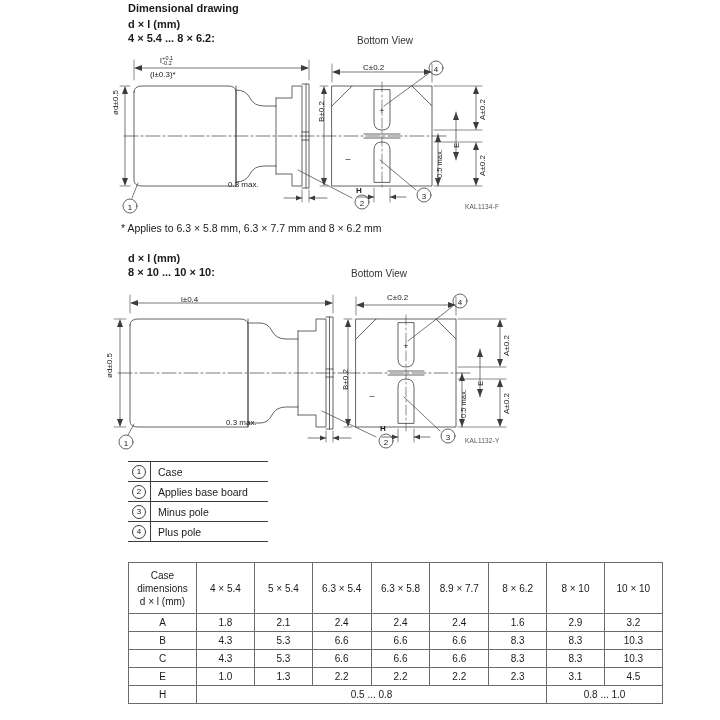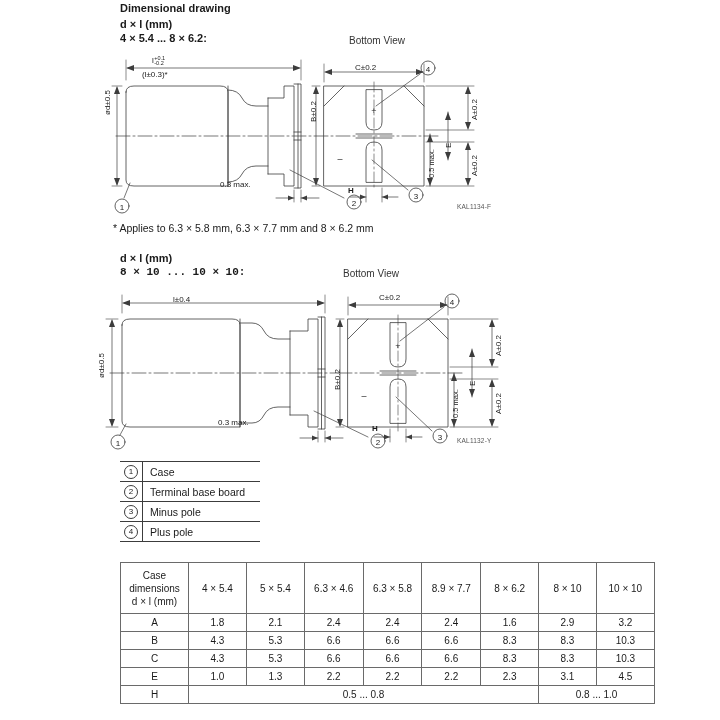--- a/index.html
+++ b/index.html
@@ -1,21 +1,21 @@
 <!DOCTYPE html>
 <html><head>
 <meta charset="utf-8">
 <style>
   html,body{margin:0;padding:0;}
   body{
     width:720px;height:720px;background:#ffffff;
     font-family:"Liberation Sans", sans-serif;
     color:#1a1a1a;position:relative;overflow:hidden;
   }
-  .page{position:absolute;left:8px;top:0;width:647px;height:720px;}
+  .page{position:absolute;left:16px;top:0;width:647px;height:720px;}
 
   
   .h-title{position:absolute;font-size:11px;font-weight:bold;white-space:nowrap;}
   .h-sub{position:absolute;font-size:11px;font-weight:bold;white-space:nowrap;}
   .note{position:absolute;font-size:10.5px;white-space:nowrap;}
   .bottomview{position:absolute;font-size:10px;color:#333;white-space:nowrap;}
   .drawid{position:absolute;font-size:6.5px;color:#555;letter-spacing:.2px;white-space:nowrap;}
 
   
   .draw{position:absolute;}
@@ -180,21 +180,21 @@
   <div style="position:absolute;left:340px;top:186px;font-size:8px;font-weight:bold;">H</div>
   <div style="position:absolute;left:462px;top:120px;font-size:8px;transform:rotate(-90deg);transform-origin:left top;white-space:nowrap;">A±0.2</div>
   <div style="position:absolute;left:462px;top:176px;font-size:8px;transform:rotate(-90deg);transform-origin:left top;white-space:nowrap;">A±0.2</div>
   <div style="position:absolute;left:436px;top:148px;font-size:8px;transform:rotate(-90deg);transform-origin:left top;white-space:nowrap;">E</div>
   <div style="position:absolute;left:419px;top:178px;font-size:7.5px;transform:rotate(-90deg);transform-origin:left top;white-space:nowrap;">0.5 max.</div>
   <div class="drawid" style="left:449px;top:203px;">KAL1134-F</div>
 
   <div class="note" style="left:105px;top:222px;">* Applies to 6.3 × 5.8 mm, 6.3 × 7.7 mm and 8 × 6.2 mm</div>
 
   <div class="h-sub" style="left:112px;top:252px;">d × l (mm)</div>
-  <div class="h-sub" style="left:112px;top:266px;font-family:Liberation Mono, monospace;">8 × 10 ... 10 × 10:</div>
+  <div class="h-sub" style="left:112px;top:266px;">8 × 10 ... 10 × 10:</div>
   <div class="bottomview" style="left:335px;top:268px;">Bottom View</div>
 
   <div class="draw" style="left:92px;top:285px;">
     <svg width="510" height="165" viewBox="0 0 510 165">
       <g fill="none" stroke="#3c3c3c" stroke-width="0.8" stroke-linecap="round">
 
         <path d="M22,40 L22,136 Q22,142 30,142 L140,142 L140,40 Q140,34 132,34 L30,34 Q22,34 22,40 Z"></path>
         <path d="M140,34 L140,142"></path>
         <path d="M140,38 L152,38 Q160,38 164,46 Q168,54 178,54 L190,54"></path>
         <path d="M140,138 L152,138 Q160,138 164,130 Q168,122 178,122 L190,122"></path>
@@ -308,21 +308,21 @@
 
   <div class="legend">
     <div class="legend-row first">
       <div class="legend-num"><span class="circnum">1</span></div>
       <div class="legend-bar"></div>
       <div class="legend-txt">Case</div>
     </div>
     <div class="legend-row">
       <div class="legend-num"><span class="circnum">2</span></div>
       <div class="legend-bar"></div>
-      <div class="legend-txt">Terminal base board</div>
+      <div class="legend-txt">Applies base board</div>
     </div>
     <div class="legend-row">
       <div class="legend-num"><span class="circnum">3</span></div>
       <div class="legend-bar"></div>
       <div class="legend-txt">Minus pole</div>
     </div>
     <div class="legend-row">
       <div class="legend-num"><span class="circnum">4</span></div>
       <div class="legend-bar"></div>
       <div class="legend-txt">Plus pole</div>
@@ -332,21 +332,21 @@
   <table class="dimtable">
     <tbody>
       <tr>
         <td class="hdr rowlab">
           <div>Case</div>
           <div>dimensions</div>
           <div>d × l (mm)</div>
         </td>
         <td class="cw">4 × 5.4</td>
         <td class="cw">5 × 5.4</td>
-        <td class="cw">6.3 × 4.6</td>
+        <td class="cw">6.3 × 5.4</td>
         <td class="cw">6.3 × 5.8</td>
         <td class="cw">8.9 × 7.7</td>
         <td class="cw">8 × 6.2</td>
         <td class="cw">8 × 10</td>
         <td class="cw">10 × 10</td>
       </tr>
       <tr class="tall">
         <td>A</td>
         <td>1.8</td>
         <td>2.1</td>

